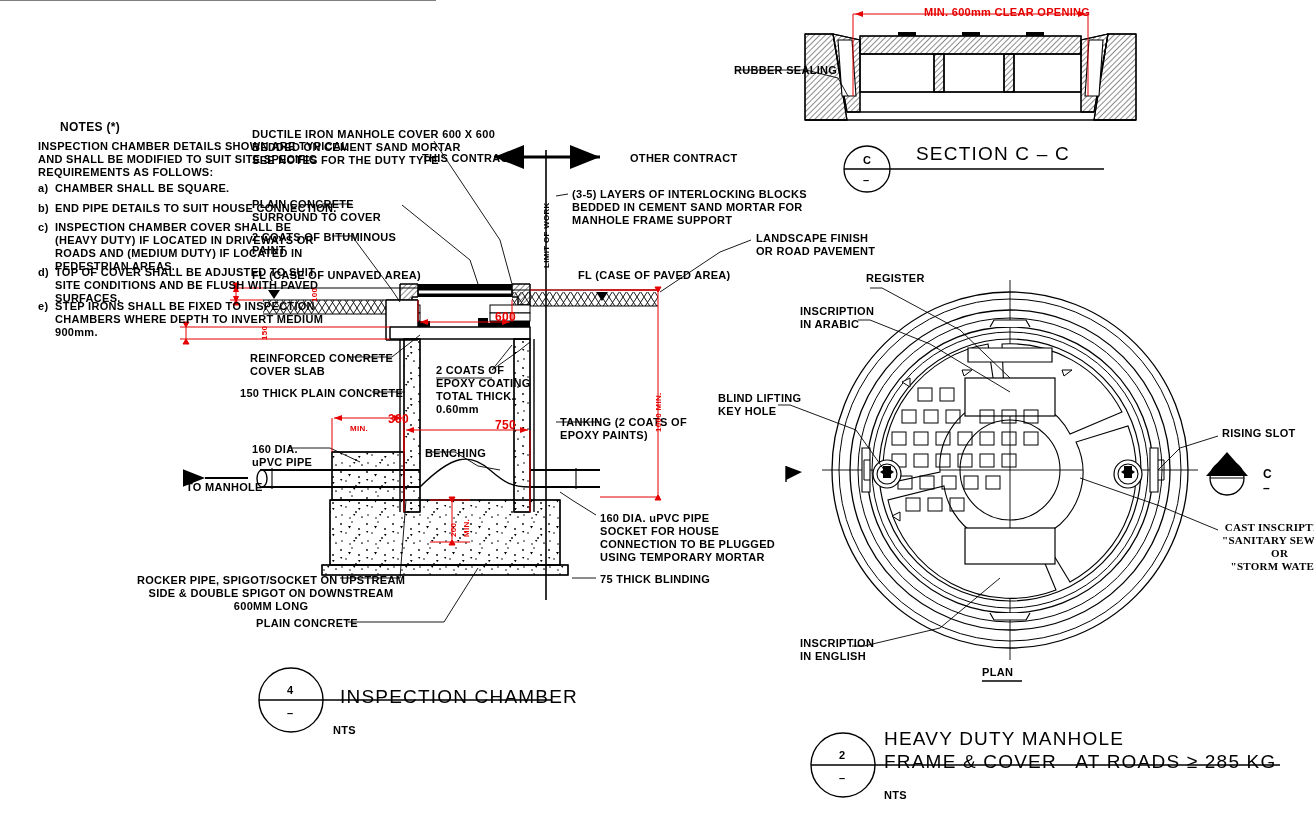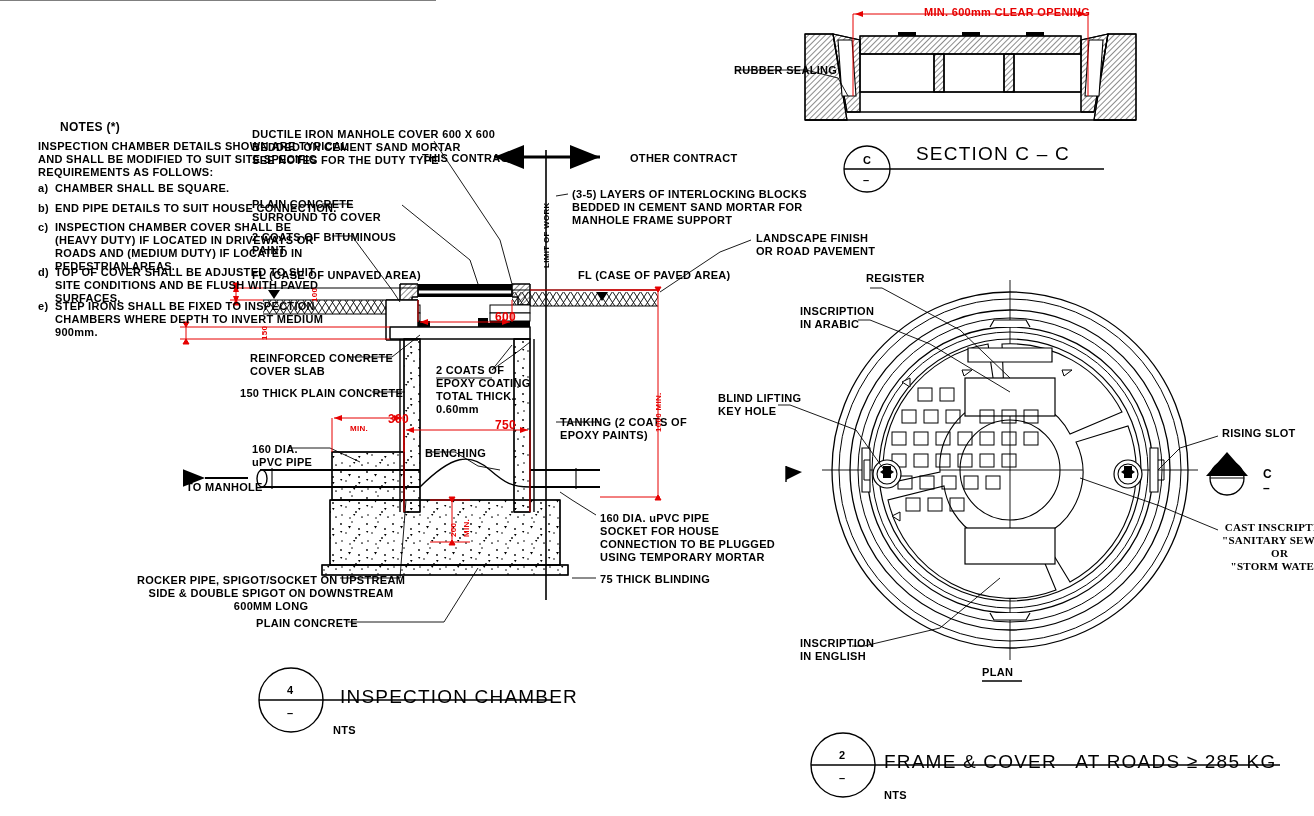--- a/index.html
+++ b/index.html
@@ -472,16 +472,17 @@
 OR
 "STORM WATER"</div>
 <div class="t t85" style="left:800px;top:637px;">INSCRIPTION
 IN ENGLISH</div>
 <div class="t t11" style="left:982px;top:666px;">PLAN</div>
 <div class="t t9" style="left:1223px;top:467px;">C</div>
 <div class="t t9" style="left:1223px;top:481px;">–</div>
 
 <div class="t t11" style="left:839px;top:749px;">2</div>
 <div class="t t11" style="left:839px;top:772px;">–</div>
+<div class="t t20" style="left:884px;top:728px;">HEAVY DUTY MANHOLE</div>
 <div class="t t20" style="left:884px;top:751px;">FRAME &amp; COVER   AT ROADS ≥ 285 KG</div>
 <div class="t t11" style="left:884px;top:789px;">NTS</div>
 
 </div>
 
 </body></html>

